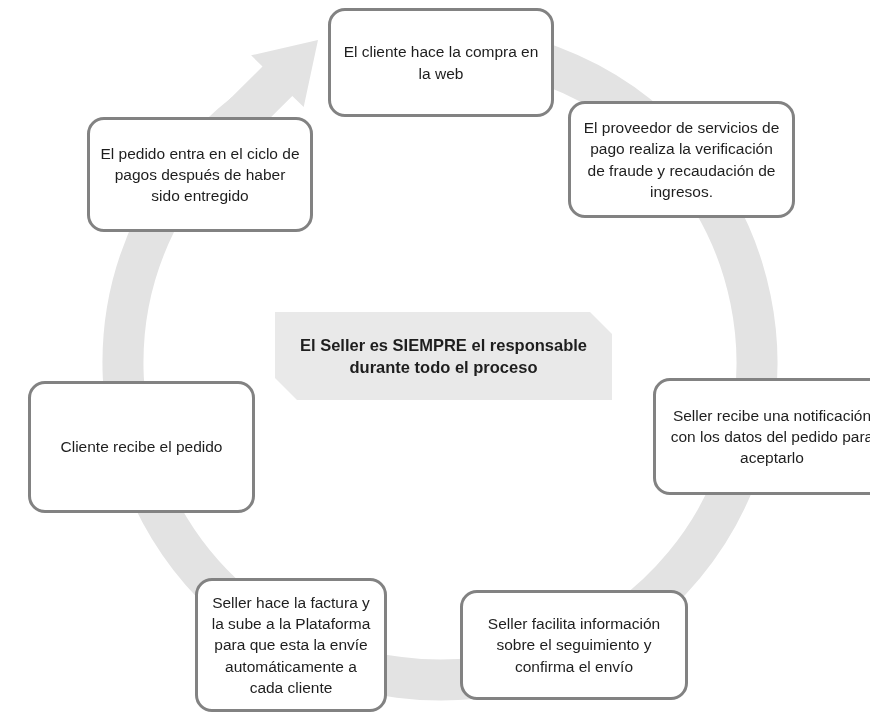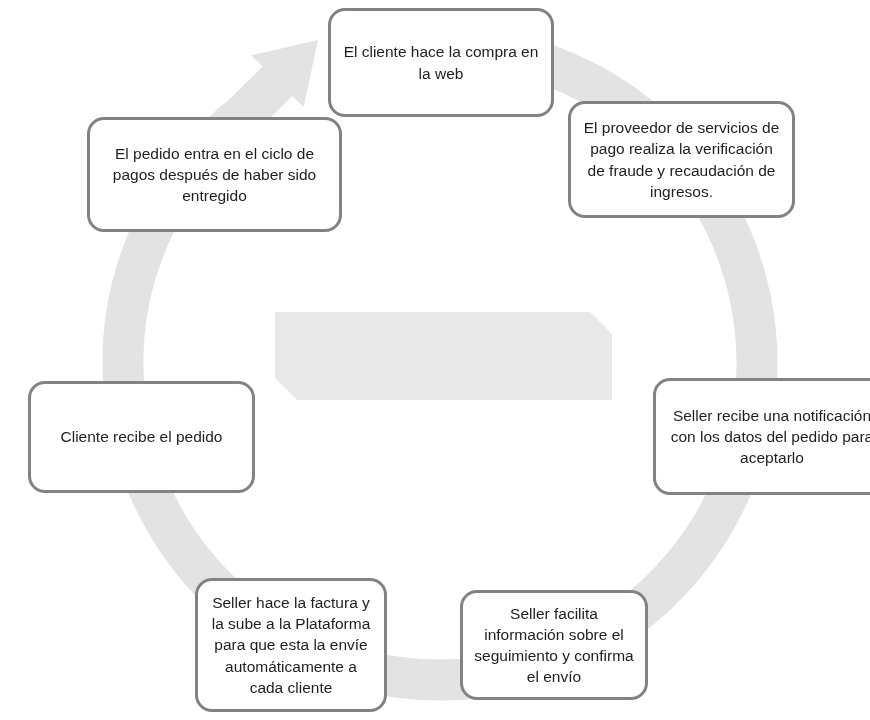--- a/index.html
+++ b/index.html
@@ -37,24 +37,24 @@
     text-align: center;
     font-size: 15.5px;
     line-height: 1.36;
     color: var(--text, #1e1e1e);
     padding: 25px 10px;
     z-index: 2;
   }
   .pos-top          { left: 328px; top: 8px;   width: 226px; height: 109px; }
   .pos-top-right    { left: 568px; top: 101px; width: 227px; height: 117px; }
   .pos-right        { left: 653px; top: 378px; width: 238px; height: 117px; }
-  .pos-bottom-right { left: 460px; top: 590px; width: 188px; height: 110px; }
+  .pos-bottom-right { left: 460px; top: 590px; width: 228px; height: 110px; }
   .pos-bottom-left  { left: 195px; top: 578px; width: 192px; height: 134px; }
-  .pos-left         { left: 28px;  top: 381px; width: 227px; height: 112px; }
-  .pos-top-left     { left: 87px;  top: 117px; width: 255px; height: 115px; }
+  .pos-left         { left: 28px;  top: 381px; width: 227px; height: 132px; }
+  .pos-top-left     { left: 87px;  top: 117px; width: 226px; height: 115px; }
   .plaque {
     position: absolute;
     left: 275px; top: 312px;
     width: 337px; height: 88px;
     box-sizing: border-box;
     background: var(--plaque-fill, #e9e9e9);
     clip-path: polygon(0 0, calc(100% - 22px) 0, 100% 22px, 100% 100%, 22px 100%, 0 calc(100% - 22px));
     display: flex;
     flex-direction: column;
     align-items: center;
@@ -100,15 +100,17 @@
 
   <div class="step pos-left">
     <span>Cliente recibe el pedido</span>
   </div>
 
   <div class="step pos-top-left">
     <span>El pedido entra en el ciclo de pagos después de haber sido entregido</span>
   </div>
 
   <div class="plaque">
+    <div class="plaque-line">El Seller es SIEMPRE el responsable</div>
+    <div class="plaque-line">durante todo el proceso</div>
   </div>
 
 </div>
 
 </body></html>

